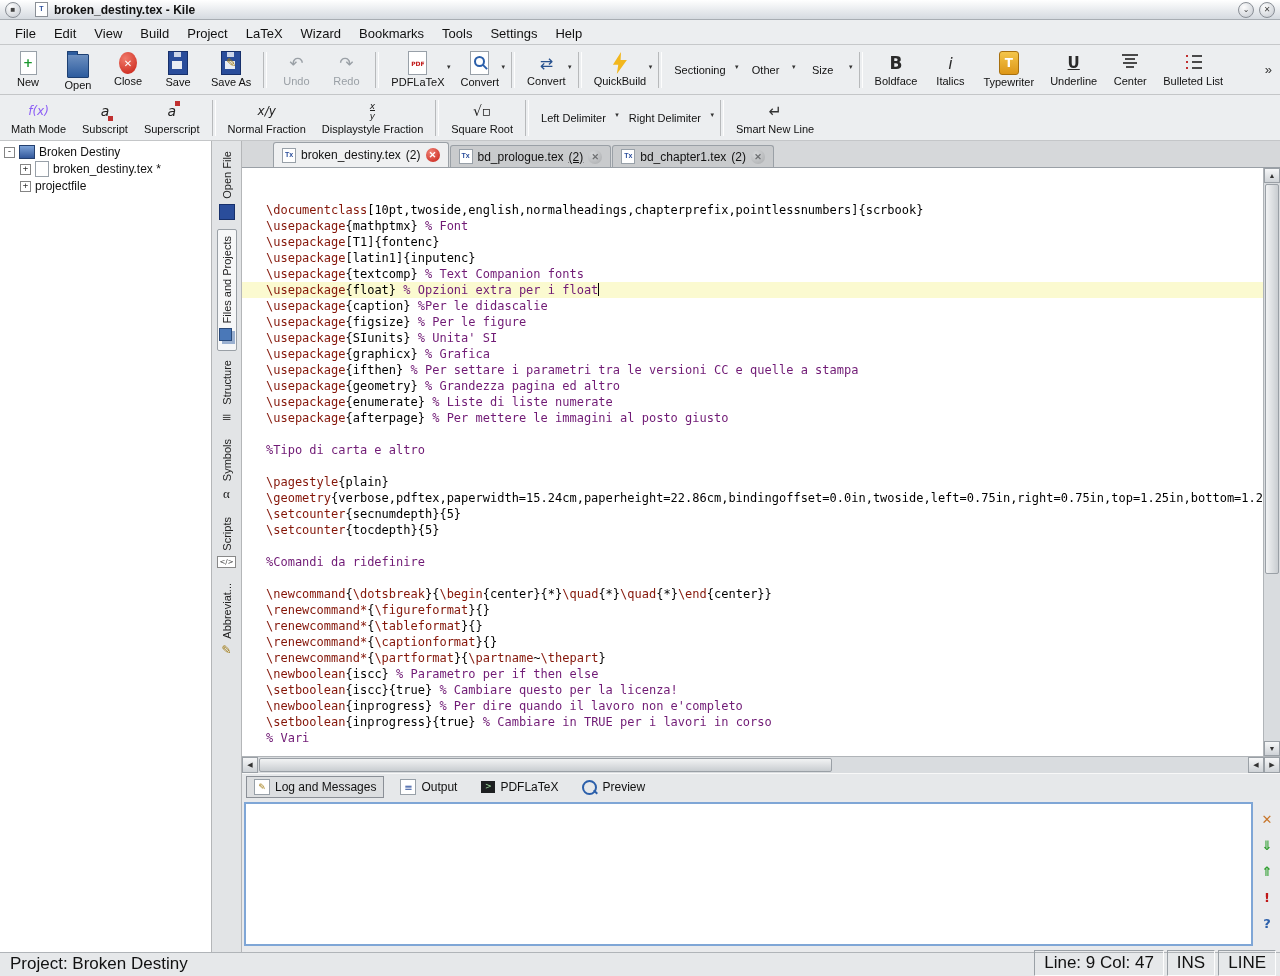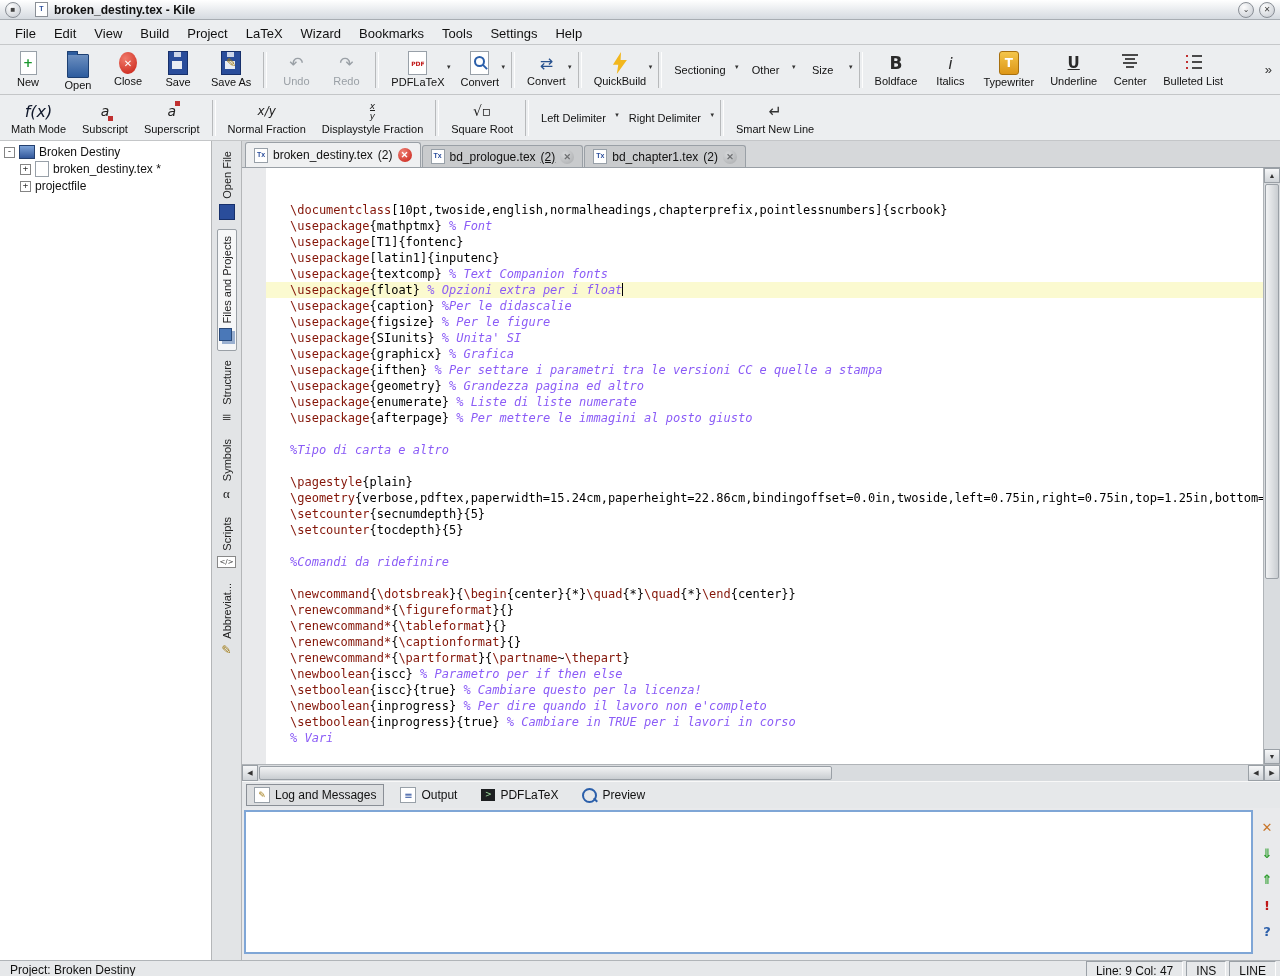--- a/index.html
+++ b/index.html
@@ -74,21 +74,21 @@
       linear-gradient(#4a4a4a,#4a4a4a) 50% 6px/10px 2px no-repeat,
       linear-gradient(#4a4a4a,#4a4a4a) 50% 10px/14px 2px no-repeat,
       linear-gradient(#4a4a4a,#4a4a4a) 50% 14px/8px 2px no-repeat;}
   .icon-bulleted-list-icon{width:18px;height:16px;background:
       radial-gradient(circle,#c03030 40%,transparent 45%) 1px 2px/4px 4px no-repeat,
       radial-gradient(circle,#c03030 40%,transparent 45%) 1px 8px/4px 4px no-repeat,
       radial-gradient(circle,#c03030 40%,transparent 45%) 1px 14px/4px 4px no-repeat,
       linear-gradient(#4a4a4a,#4a4a4a) 8px 3px/10px 2px no-repeat,
       linear-gradient(#4a4a4a,#4a4a4a) 8px 9px/10px 2px no-repeat,
       linear-gradient(#4a4a4a,#4a4a4a) 8px 15px/10px 2px no-repeat;}
-  .icon-math-mode-icon{font-family:"Liberation Serif",serif;font-style:italic;font-size:16px;color:#0f172a;}
+  .icon-math-mode-icon{font-family:"Liberation Serif",serif;font-style:italic;font-size:12px;color:#8b5cf6;}
   .icon-subscript-icon,.icon-superscript-icon{font-family:"Liberation Serif",serif;font-style:italic;
       font-size:14px;position:relative;width:16px;color:#222;}
   .icon-subscript-icon::after{content:'';position:absolute;right:0;bottom:1px;width:5px;height:5px;background:#c03030;}
   .icon-superscript-icon::after{content:'';position:absolute;right:0;top:1px;width:5px;height:5px;background:#c03030;}
   .icon-normal-fraction-icon{font-family:"Liberation Serif",serif;font-style:italic;font-size:12px;color:#222;}
   .icon-displaystyle-fraction-icon{display:flex;flex-direction:column;align-items:center;
       font-family:"Liberation Serif",serif;font-style:italic;font-size:9px;line-height:8px;color:#222;}
   .icon-displaystyle-fraction-icon::before{content:'x';}
   .icon-displaystyle-fraction-icon::after{content:'y';border-top:1px solid #222;padding-top:1px;}
   .icon-square-root-icon{font-size:14px;color:#222;}
@@ -121,37 +121,37 @@
   .icon-symbols-tab-icon{font-size:13px;color:#222;font-family:"Liberation Serif",serif;}
   .icon-scripts-tab-icon{font-size:7px;color:#333;border:1px solid #888;background:#fff;padding:1px;}
   .icon-abbreviation-tab-icon{font-size:12px;color:#a07a12;}
 
   .editor-col{flex:1;display:flex;flex-direction:column;min-width:0;}
 
   .tabbar{height:26px;flex:none;background:#d6d8da;display:flex;align-items:flex-end;
           padding-left:3px;border-bottom:1px solid #9aa0a6;gap:1px;}
   .etab{display:flex;align-items:center;gap:5px;height:21px;padding:0 8px;font-size:12px;
         background:#c9cbcd;border:1px solid #9aa0a6;border-bottom:none;border-radius:3px 3px 0 0;}
-  .etab.active{background:#eff0f1;height:24px;}
+  .etab.active{background:#eff0f1;height:24px;margin-left:28px;}
   .tex-mini-icon{width:12px;height:13px;background:#fff;border:1px solid #98a0a8;font-size:7px;
       line-height:12px;text-align:center;color:#2a4d9b;font-weight:bold;flex:none;}
   .close-badge{width:14px;height:14px;border-radius:50%;flex:none;
       background:radial-gradient(circle at 35% 30%,#ef8276,#c81e14);
       color:#fff;font-size:9px;line-height:14px;text-align:center;font-weight:bold;}
   .etab:not(.active) .close-badge{background:radial-gradient(circle at 35% 30%,#d6d8da,#a9abad);color:#6e7072;}
   .count-underline{text-decoration:underline;}
 
-  .editor-wrap{flex:1;display:flex;min-height:0;background:#fff;margin-left:24px;}
+  .editor-wrap{flex:1;display:flex;min-height:0;background:#fff;}
   .code{flex:1;overflow:hidden;padding-top:2px;font:12px/16px "DejaVu Sans Mono",monospace;
         white-space:pre;min-width:0;}
   .code-line{padding-left:24px;height:16px;overflow:hidden;}
   .code-line.current{background:#fbfad0;}
   .tok-cmd{color:#841508;}
   .tok-txt{color:#000;}
-  .tok-cmt{color:#8b5cf6;font-style:italic;}
+  .tok-cmt{color:#701a75;}
   .cursor{display:inline-block;width:1px;height:13px;background:#000;vertical-align:-2px;}
 
   .vscroll{width:16px;flex:none;background:#d9dcdf;border-left:1px solid #b0b4b8;
            display:flex;flex-direction:column;}
   .scroll-arrow{height:15px;width:100%;display:flex;align-items:center;justify-content:center;
       font-size:7px;color:#333;background:linear-gradient(#f6f7f8,#cfd3d7);
       border:1px solid #9aa0a6;box-sizing:border-box;flex:none;}
   .vthumb{height:66%;margin:1px;background:linear-gradient(90deg,#f2f3f4,#c9cdd1);
           border:1px solid #9aa0a6;border-radius:2px;flex:none;}
   .vspacer,.hspacer{flex:1;}
@@ -177,22 +177,22 @@
   .bottom-area{height:152px;flex:none;display:flex;background:#e9eaec;
                padding:2px 2px 6px 2px;gap:3px;box-sizing:border-box;}
   .log-panel{flex:1;background:#fff;border:2px solid #7fa6d6;}
   .log-side{width:22px;flex:none;display:flex;flex-direction:column;align-items:center;gap:11px;padding-top:10px;}
   .log-side .licon{font-size:13px;font-weight:bold;font-family:"DejaVu Sans",sans-serif;}
   .icon-hide-panel-icon{color:#c8762a;}
   .icon-next-issue-icon,.icon-previous-issue-icon{color:#2f9e2f;}
   .icon-errors-icon{color:#c01818;}
   .icon-help-icon{color:#2b5faa;}
 
-  .statusbar{height:16px;flex:none;background:#e6e8ea;border-top:1px solid #b0b4b8;
-             display:flex;align-items:flex-start;font-size:12px;padding:0 4px;box-sizing:border-box;}
+  .statusbar{height:24px;flex:none;background:#e6e8ea;border-top:1px solid #b0b4b8;
+             display:flex;align-items:flex-end;font-size:17px;padding:0 4px;box-sizing:border-box;}
   .sb-project{padding:2px 6px;flex:1;}
   .sb-right{margin-left:auto;display:flex;gap:3px;}
   .sb-cell{border:1px solid #fdfdfd;border-top-color:#9aa0a6;border-left-color:#9aa0a6;
            padding:2px 9px;white-space:nowrap;}
 </style>
 </head>
 <body>
 
 <div class="window">
 

